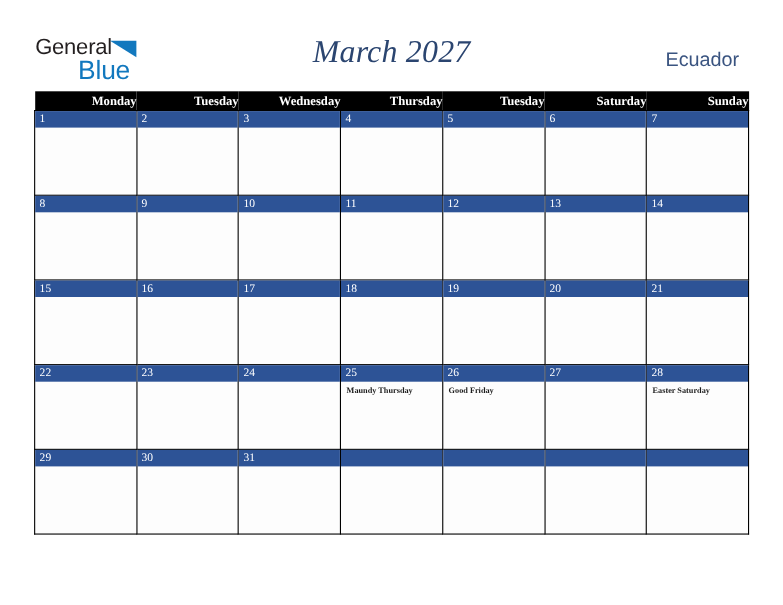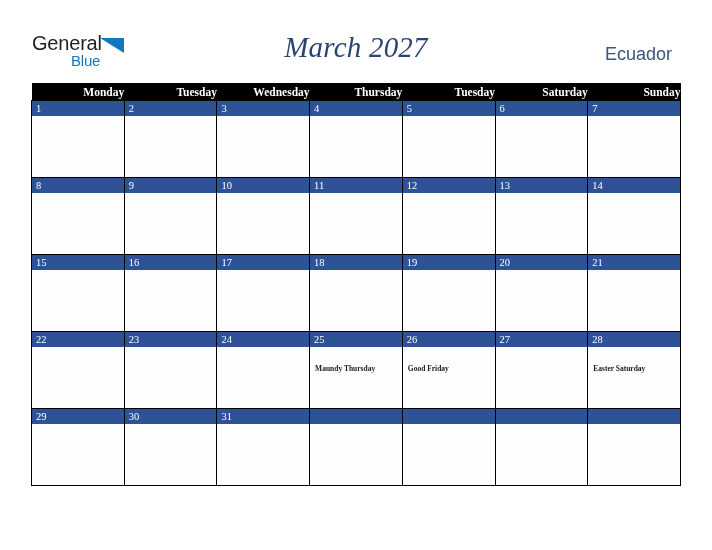--- a/index.html
+++ b/index.html
@@ -60,21 +60,21 @@
     margin-left: -2px;
   }
   .logo-row2 {
     display: block;
     text-align: left;
     padding-left: 39px;
     margin-top: -2px;
   }
   .logo-blue {
     font-family: "Liberation Sans", "DejaVu Sans", sans-serif;
-    font-size: 15px;
+    font-size: 24px;
     color: #1278be;
     letter-spacing: -0.2px;
   }
 
   .title {
     position: absolute;
     left: 0;
     top: 31px;
     width: 712px;
     text-align: center;
@@ -137,21 +137,21 @@
     line-height: 15px;
     color: #ffffff;
     font-size: 10.5px;
     padding-left: 4px;
     font-family: "Liberation Serif", "DejaVu Serif", serif;
     box-sizing: border-box;
     overflow: hidden;
   }
 
   .events {
-    padding: 17px 3px 0 5px;
+    padding: 3px 3px 0 5px;
   }
 
   .event {
     font-size: 7.5px;
     font-weight: bold;
     color: #1c1c1c;
     line-height: 10px;
     font-family: "Liberation Serif", "DejaVu Serif", serif;
     white-space: nowrap;
   }

